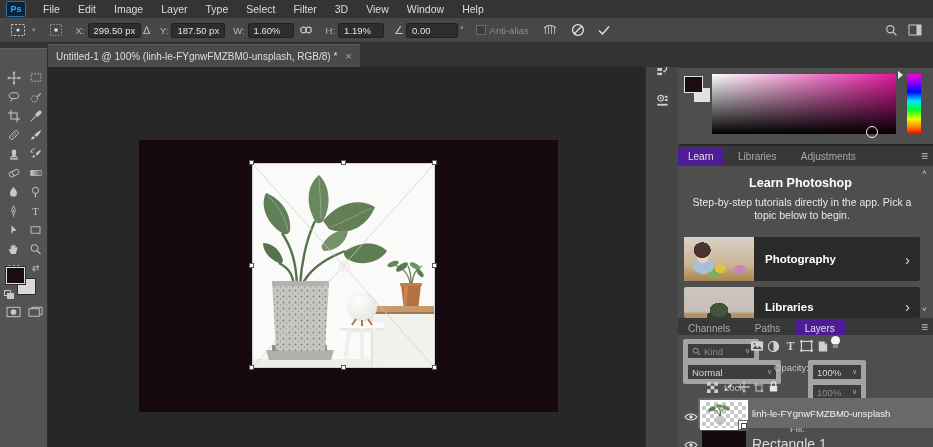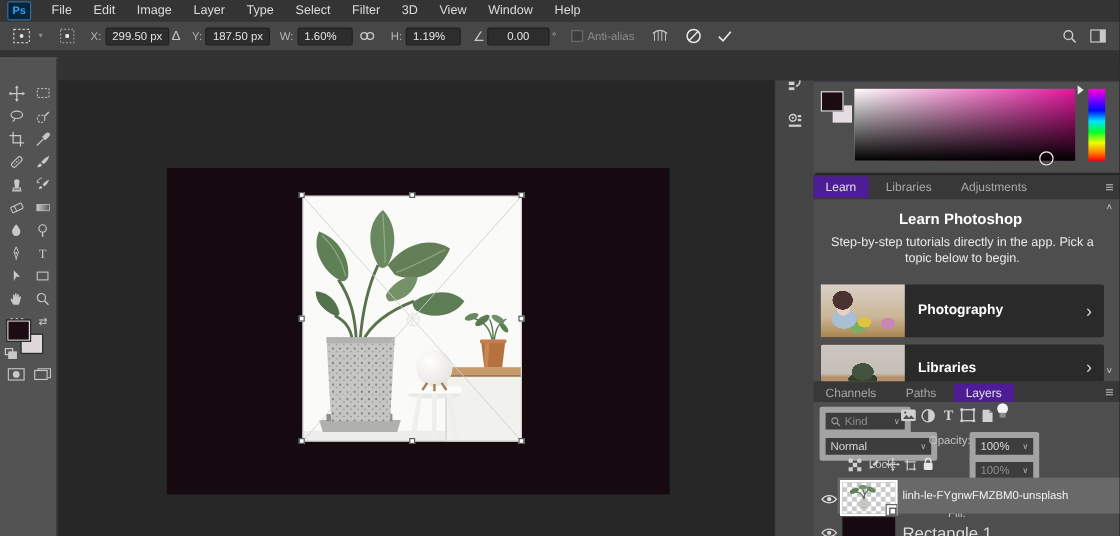--- a/index.html
+++ b/index.html
@@ -162,21 +162,21 @@
   <span class="ob-field">1.60%</span>
   <span class="obtn">
     <svg width="14" height="10" viewBox="0 0 14 10">
         <circle cx="4.5" cy="5" r="2.8" fill="none" stroke="#c8c8c8" stroke-width="1.2"></circle>
         <circle cx="9.5" cy="5" r="2.8" fill="none" stroke="#c8c8c8" stroke-width="1.2"></circle>
       </svg>
   </span>
   <span class="ob-lbl">H:</span>
   <span class="ob-field">1.19%</span>
   <span class="ob-ic" style="margin-left:10px;">∠</span>
-  <span class="ob-field" style="min-width:40px;text-align:center;">0.00</span>
+  <span class="ob-field" style="min-width:40px;">0.00</span>
   <span class="ob-ic" style="font-size:9px;">°</span>
   <span class="cb"></span>
   <span class="ob-lbl dim" style="margin-left:0;">Anti-alias</span>
   <span class="obtn" style="margin-left:8px;">
     <svg width="16" height="14" viewBox="0 0 16 14">
         <path d="M2 5c4-3.6 8-3.6 12 0" fill="none" stroke="#c8c8c8" stroke-width="1.1"></path>
         <path d="M3.4 4.1V11M6.5 2.6V11M9.5 2.6V11M12.6 4.1V11" stroke="#c8c8c8" stroke-width=".8"></path>
       </svg>
   </span>
   <span class="obtn" style="margin-left:6px;">
@@ -200,20 +200,24 @@
   <span class="obtn" style="margin-right:8px;">
     <svg width="14" height="12" viewBox="0 0 14 12">
         <rect x="1" y="1" width="12" height="10" fill="none" stroke="#c8c8c8"></rect>
         <rect x="8.5" y="1" width="4.5" height="10" fill="#c8c8c8"></rect>
       </svg>
   </span>
 </div>
 
 <div class="tabstrip">
   <span class="dots">••</span>
+  <div class="doctab">
+    <span class="t">Untitled-1 @ 100% (linh-le-FYgnwFMZBM0-unsplash, RGB/8) *</span>
+    <span class="x">×</span>
+  </div>
 </div>
 
 <div class="toolbar">
   <div class="tool" style="left:3px;top:20px;">
     <svg width="14" height="14" viewBox="0 0 16 16">
         <path d="M8 2v12M2 8h12" stroke="#c8c8c8" stroke-width="1.2"></path>
         <path d="M8 0l1.8 2.8H6.2zM8 16l1.8-2.8H6.2zM0 8l2.8-1.8v3.6zM16 8l-2.8-1.8v3.6z" fill="#c8c8c8"></path>
       </svg>
   </div>
   <div class="tool" style="left:25px;top:20px;">

